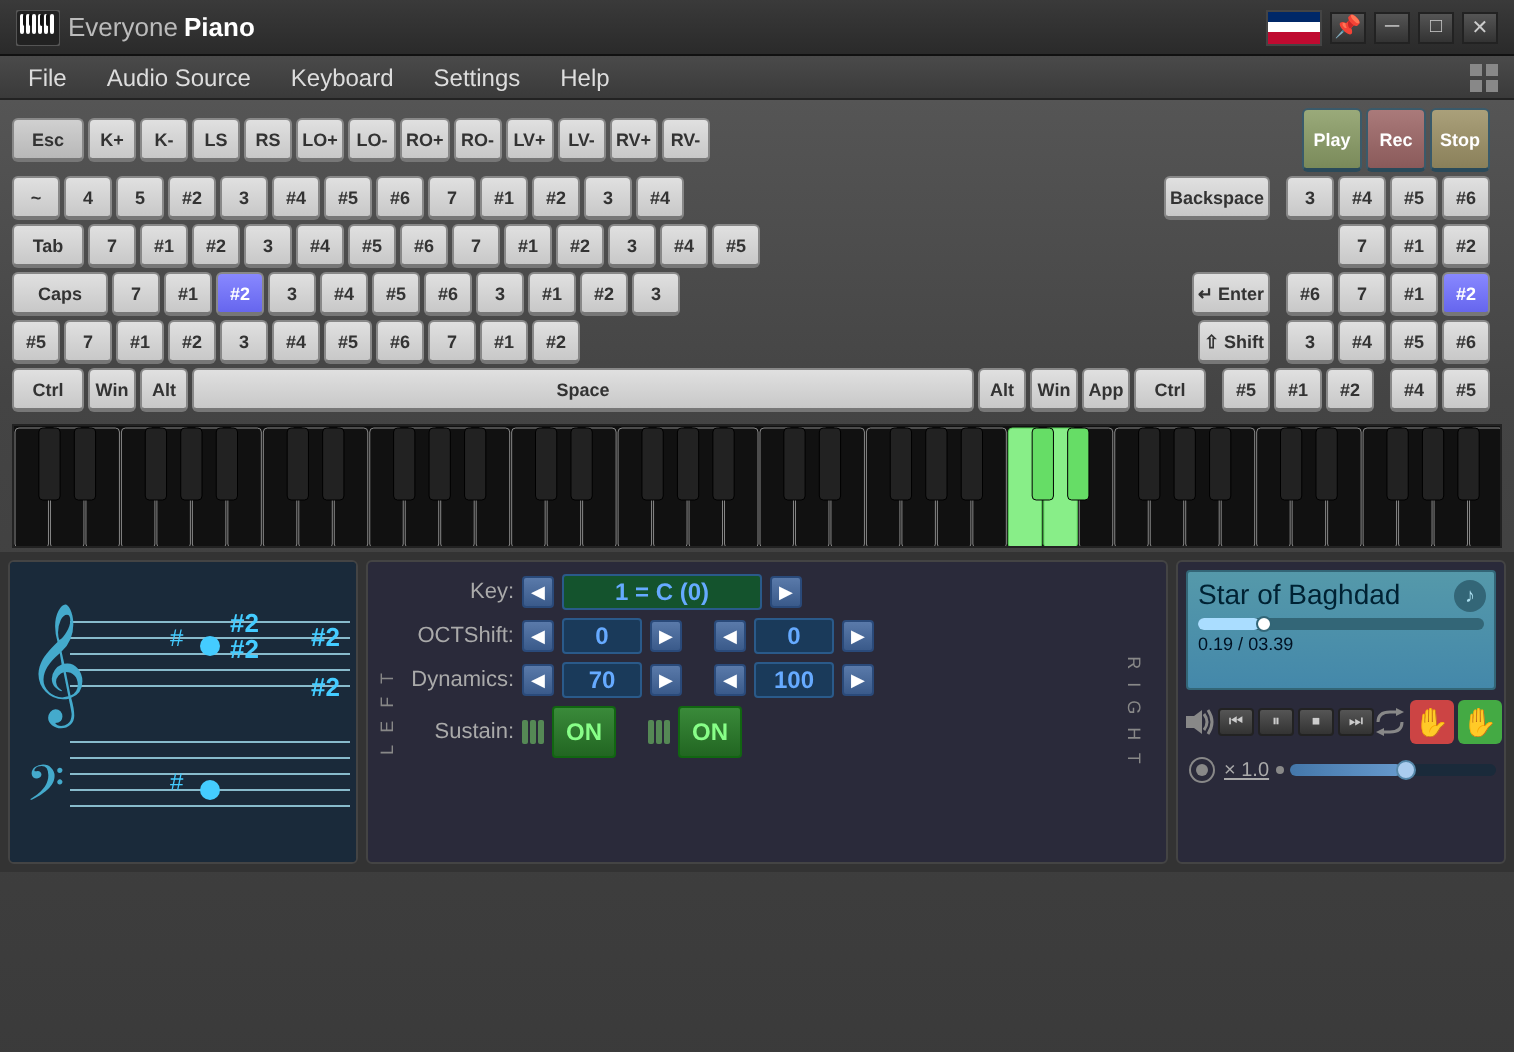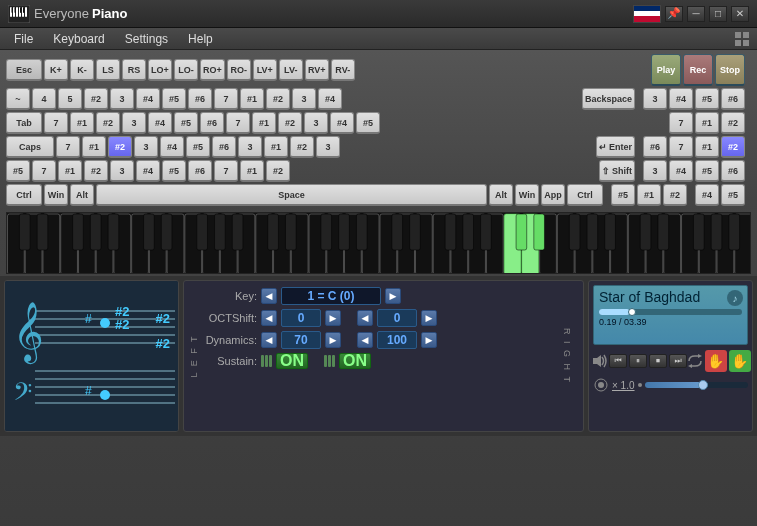--- a/index.html
+++ b/index.html
@@ -179,21 +179,21 @@
       width: 16px; height: 16px;
       background: linear-gradient(to bottom, #5a7aaa, #3a5a8a);
       border: 1px solid #2a4a7a;
       border-radius: 2px;
       color: #fff;
       display: flex; align-items: center; justify-content: center;
       cursor: pointer;
       font-size: 9px;
     }
     .ctrl-value {
-      background: #0f172a;
+      background: #14532d;
       border: 1px solid #2a5a8a;
       color: #66aaff;
       font-size: 12px;
       font-weight: bold;
       text-align: center;
       min-width: 70px;
       height: 18px;
       display: flex; align-items: center; justify-content: center;
       border-radius: 2px;
     }
@@ -208,23 +208,23 @@
       min-width: 40px;
       height: 18px;
       display: flex; align-items: center; justify-content: center;
       border-radius: 2px;
     }
     .on-btn {
       background: linear-gradient(to bottom, #3a8a3a, #226622);
       border: 1px solid #116611;
       border-radius: 2px;
       color: #88ff88;
-      font-size: 16px;
+      font-size: 12px;
       font-weight: bold;
-      width: 32px; height: 16px;
+      width: 32px; height: 26px;
       display: flex; align-items: center; justify-content: center;
       cursor: pointer;
     }
     .sustain-bars {
       display: flex; gap: 1px; align-items: center;
     }
     .sbar { width: 3px; height: 12px; background: #558855; border-radius: 1px; }
 
     
     #player-panel {
@@ -414,20 +414,21 @@
     </div>
     <div class="title-btn" style="font-size:11px;">📌</div>
     <div class="title-btn">─</div>
     <div class="title-btn">□</div>
     <div class="title-btn close">✕</div>
   </div>
 </div>
 
 <div id="menu-bar">
   <div class="menu-item">File</div>
+  <div class="menu-item">Audio Source</div>
   <div class="menu-item">Keyboard</div>
   <div class="menu-item">Settings</div>
   <div class="menu-item">Help</div>
   <div class="menu-right" style="display:flex;align-items:center;margin-right:4px;">
     <svg width="14" height="14" viewBox="0 0 14 14">
       <rect x="0" y="0" width="6" height="6" fill="#888"></rect>
       <rect x="8" y="0" width="6" height="6" fill="#888"></rect>
       <rect x="0" y="8" width="6" height="6" fill="#888"></rect>
       <rect x="8" y="8" width="6" height="6" fill="#888"></rect>
     </svg>

